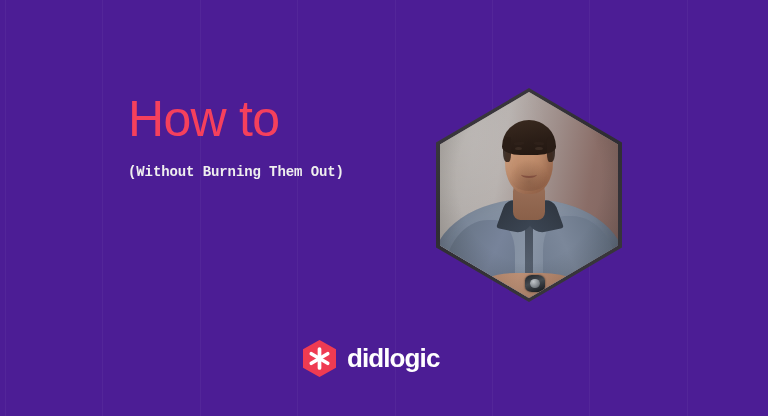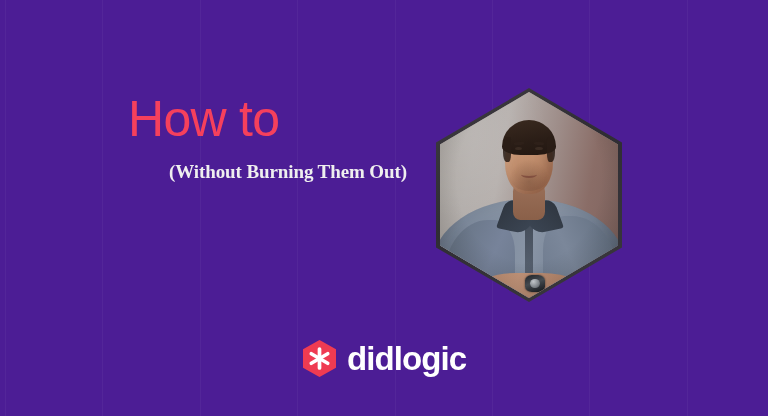--- a/index.html
+++ b/index.html
@@ -50,27 +50,26 @@
     line-height: 49px;
     font-weight: 400;
     letter-spacing: -0.7px;
     white-space: nowrap;
   }
 
   #subtitle {
     display: block;
     margin-top: 16px;
     color: #efefef;
-    font-family: Liberation Serif, serif;
-    font-size: 19px;
+    font-family: Liberation Mono, monospace;
+    font-size: 14px;
     line-height: 24px;
     font-weight: 700;
     letter-spacing: -0.1px;
     white-space: nowrap;
-    text-align: center;
   }
 
   
   #portrait-hex-wrap {
     position: absolute;
     left: 436px;
     top: 88px;
     width: 186px;
     height: 214px;
   }
@@ -322,21 +321,21 @@
 
   #logo-mark {
     width: 33px;
     height: 37px;
     display: block;
   }
 
   #logo-text {
     color: #ffffff;
     font-family: "Liberation Sans", sans-serif;
-    font-size: 33px;
+    font-size: 26px;
     line-height: 33px;
     font-weight: 700;
     letter-spacing: -0.9px;
     white-space: nowrap;
   }
 </style>
 </head>
 <body>
 
 <div id="slide">

